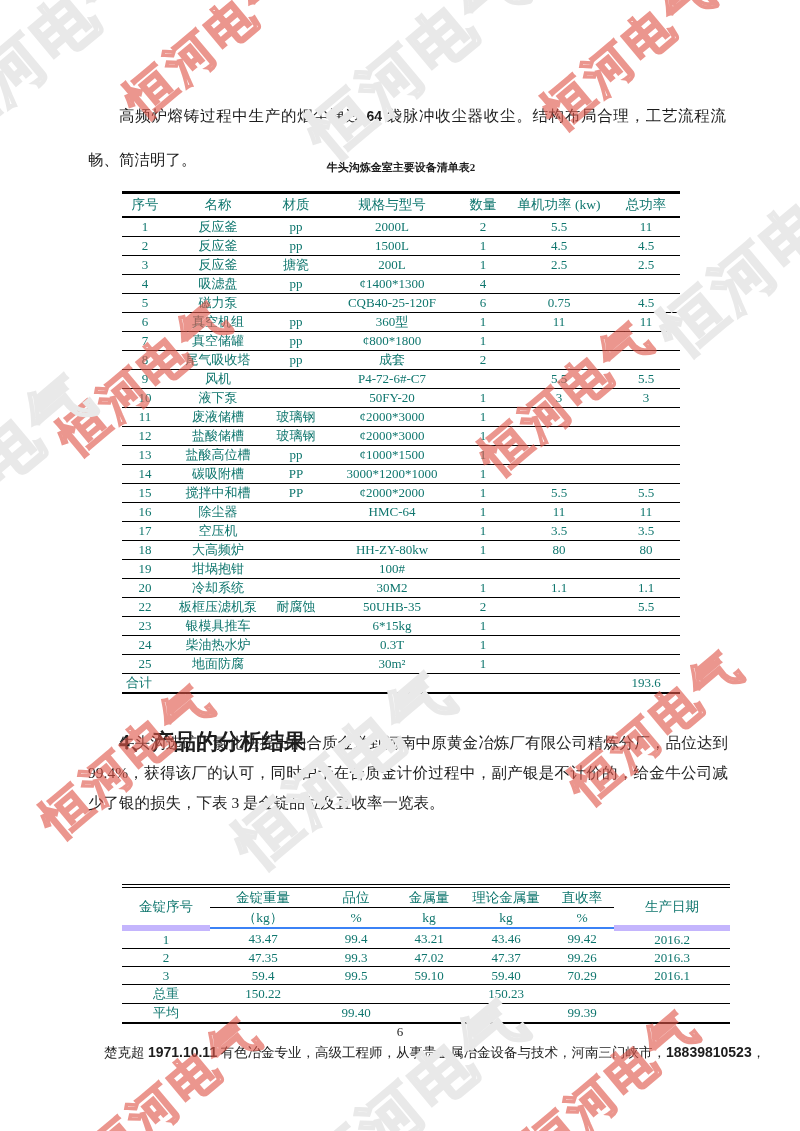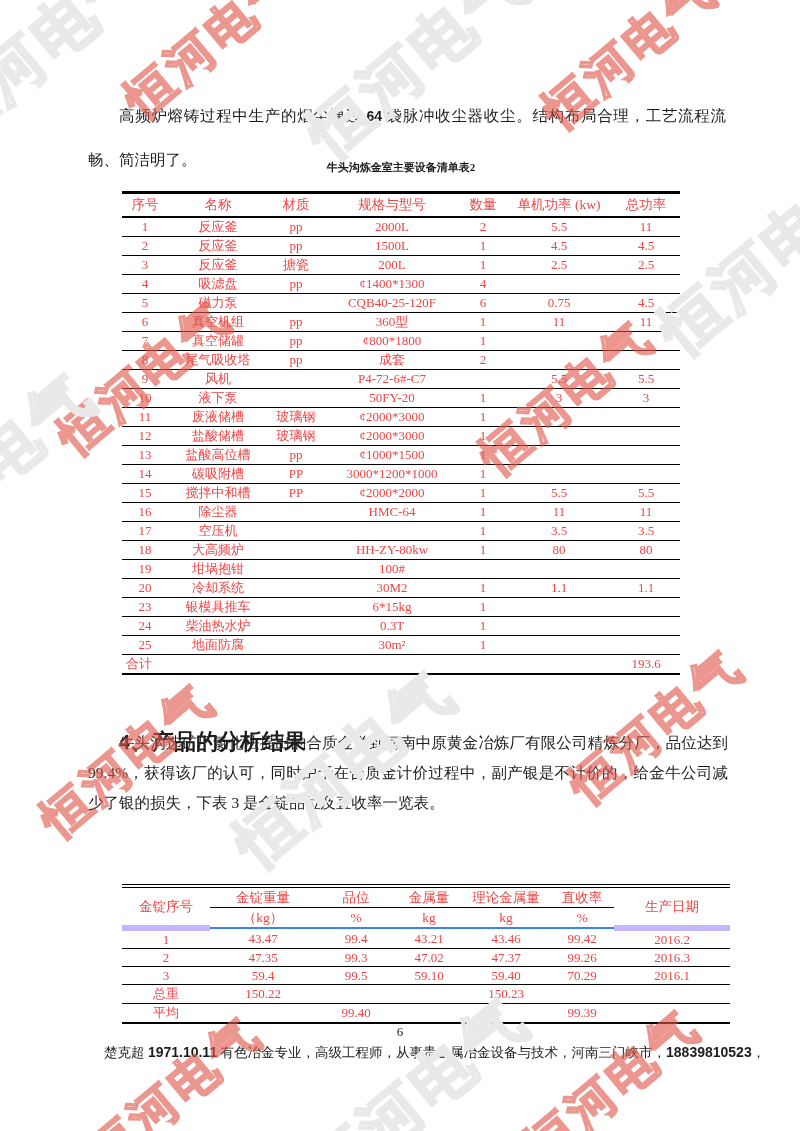--- a/index.html
+++ b/index.html
@@ -30,21 +30,21 @@
   }
   .sec-body{left:88px;top:712px;width:640px;line-height:30px;}
   .tbl-title{
     position:absolute;text-align:center;font-size:11px;font-weight:600;
   }
   .t2-title{left:122px;top:160px;width:558px;}
   .t3-title{left:122px;top:851px;width:608px;}
   .num-sans{font-family:"Liberation Sans","DejaVu Sans",sans-serif;font-weight:bold;font-size:14px;}
   
   table{border-collapse:collapse;table-layout:fixed;position:absolute;
-        font-size:13px;text-align:center;color:#ef4444;}
+        font-size:13px;text-align:center;color:#0f766e;}
   th{font-size:13.5px;font-weight:normal;}
   
   .t2{left:122px;top:191px;width:558px;border-top:3px solid #000;border-bottom:2px solid #000;}
   .t2 thead th{border-bottom:2px solid #000;height:22px;padding:0 2px;}
   .t2 tbody td{border-bottom:1px solid #000;height:18px;padding:0 2px;overflow:hidden;}
   .t2 tbody tr:last-child td{border-bottom:none;}
   .t2 tbody tr:last-child td:first-child{text-align:left;padding-left:4px;}
   
   .t3{left:122px;top:884px;width:608px;border-top:4px double #000;border-bottom:2px solid #000;}
   .t3 thead th{padding:0 2px;height:19px;}
@@ -262,20 +262,29 @@
             <td></td>
           </tr>
           <tr>
             <td>20</td>
             <td>冷却系统</td>
             <td></td>
             <td>30M2</td>
             <td>1</td>
             <td>1.1</td>
             <td>1.1</td>
+          </tr>
+          <tr>
+            <td>22</td>
+            <td>板框压滤机泵</td>
+            <td>耐腐蚀</td>
+            <td>50UHB-35</td>
+            <td>2</td>
+            <td></td>
+            <td>5.5</td>
           </tr>
           <tr>
             <td>23</td>
             <td>银模具推车</td>
             <td></td>
             <td>6*15kg</td>
             <td>1</td>
             <td></td>
             <td></td>
           </tr>

